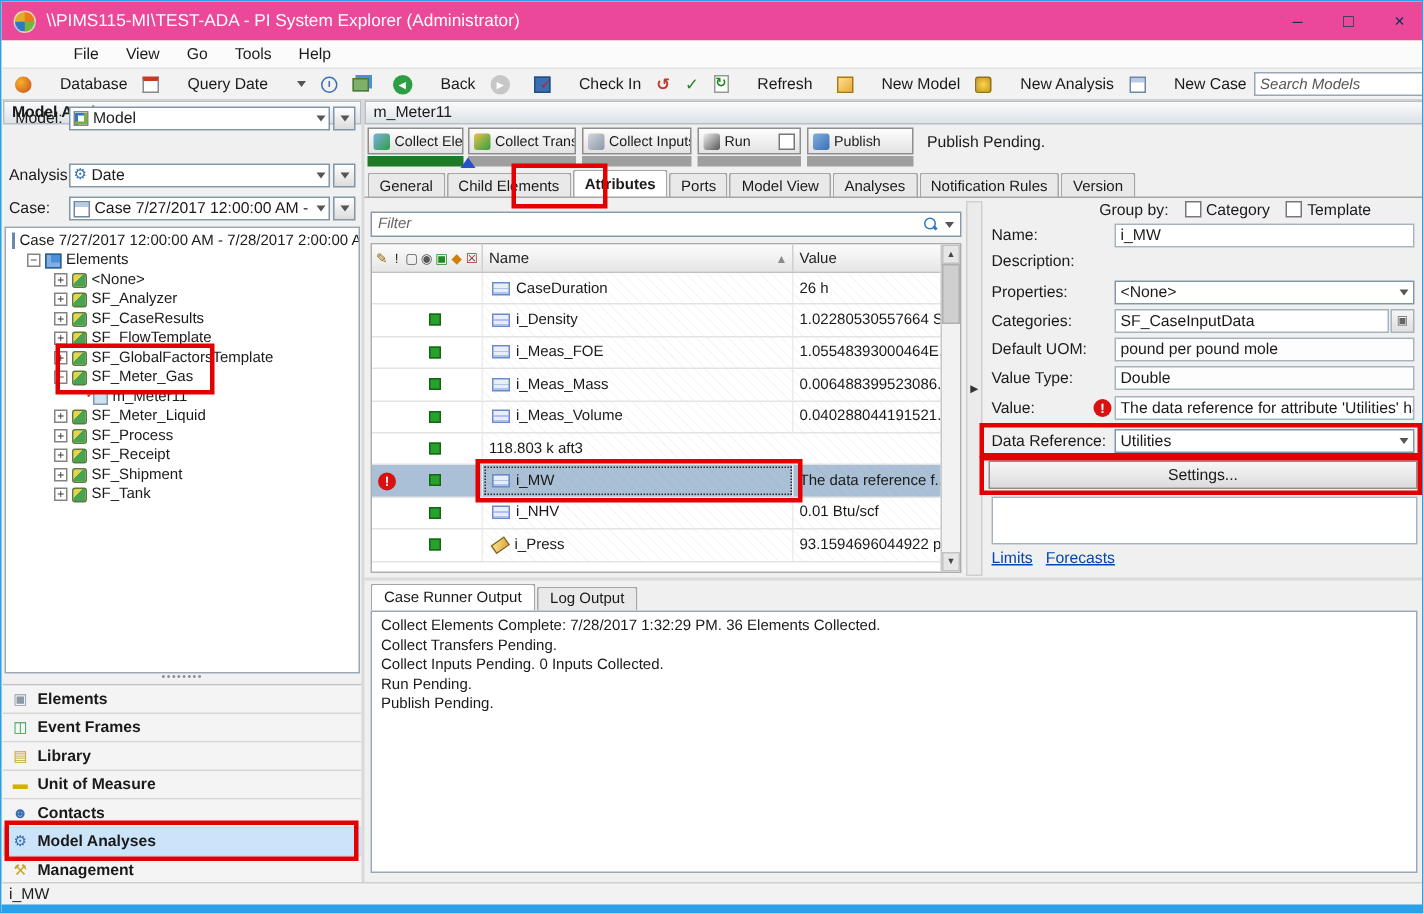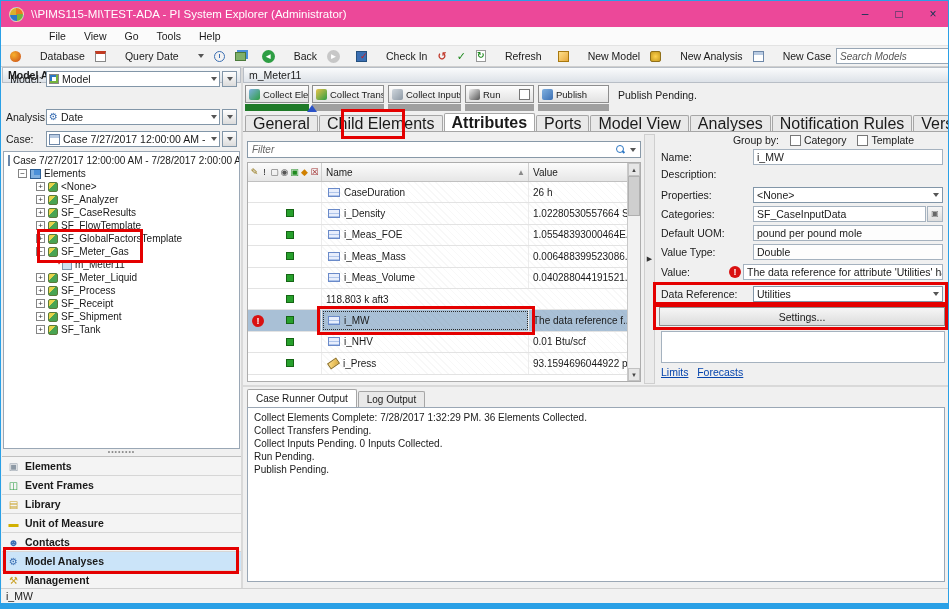--- a/index.html
+++ b/index.html
@@ -75,21 +75,21 @@
   .nav-ic { width:13px; text-align:center; font-size:10px; flex:none; }
 
   
   .runbtn { position:absolute; top:84px; height:18px; border:1px solid #8e8e8e; background:linear-gradient(#fdfdfd,#e2e2e2); display:flex; align-items:center; gap:3px; padding:0 3px; font-size:9.5px; white-space:nowrap; overflow:hidden; }
   .runbtn .cb { margin-left:auto; width:11px; height:11px; background:#fff; border:1px solid #777; flex:none; }
   .btn-ic { width:11px; height:11px; flex:none; border-radius:2px; }
   .seg { position:absolute; top:103px; height:7px; background:#9f9f9f; }
   .seg.done { background:#1f7a28; }
   .tri-up { position:absolute; width:0; height:0; border-left:5px solid transparent; border-right:5px solid transparent; border-bottom:7px solid #2a51c8; }
   .tabs { position:absolute; display:flex; align-items:flex-end; }
-  .tab { height:17px; display:flex; align-items:center; padding:0 7px; background:#e9e9e9; border:1px solid #a6a6a6; border-bottom:none; margin-right:1px; border-radius:2px 2px 0 0; white-space:nowrap; font-size:16px; }
+  .tab { height:17px; display:flex; align-items:center; padding:0 7px; background:#e9e9e9; border:1px solid #a6a6a6; border-bottom:none; margin-right:1px; border-radius:2px 2px 0 0; white-space:nowrap; font-size:10px; }
   .tab.active { background:#fff; height:19px; font-weight:bold; }
 
   
   .filterbox { background:#fff; border:1px solid #8899a8; display:flex; align-items:center; padding:0 4px; }
   .filterbox input { flex:1; border:none; outline:none; font-size:10px; font-family:inherit; min-width:0; }
   .filterbox input::placeholder { font-style:italic; color:#666; }
   .grid { background:#fff; border:1px solid #adadad; overflow:hidden; }
   .grid-head { height:19px; background:linear-gradient(#fcfcfc,#e6e6e6); border-bottom:1px solid #c0c0c0; display:flex; align-items:center; font-size:9px; color:#222; }
   .hicons { width:74px; display:flex; gap:1px; padding-left:2px; border-right:1px solid #cfcfcf; height:100%; align-items:center; }
   .hicons span { width:9px; text-align:center; }
@@ -110,21 +110,21 @@
   .err-badge.inrow { position:absolute; left:4px; top:5px; }
   .i-attr { width:12px; height:9px; border:1px solid #6a8ac9; background:linear-gradient(#e8eefc 0 3px,#aec4ea 3px 4px,#e8eefc 4px 6px,#aec4ea 6px 7px,#e8eefc 7px); flex:none; }
   .i-tag { width:11px; height:7px; background:linear-gradient(135deg,#ffe08a,#d8a93c); border:1px solid #8a6a1a; transform:rotate(-35deg); flex:none; }
   .vscroll { position:absolute; background:#f2f2f2; border-left:1px solid #c9c9c9; display:flex; flex-direction:column; align-items:center; }
   .vscroll .arr { width:100%; height:13px; background:#e6e6e6; border:1px solid #c2c2c2; font-size:6px; color:#444; text-align:center; line-height:12px; }
   .vscroll .thumb { width:100%; height:40px; background:#cfcfcf; border:1px solid #b0b0b0; }
   .vsplit { background:#ebebeb; border:1px solid #cfcfcf; display:flex; align-items:center; justify-content:center; color:#333; font-size:7px; }
 
   
   .fieldrow { position:absolute; display:flex; align-items:center; }
-  .flabel { width:92px; flex:none; }
+  .flabel { width:82px; flex:none; }
   .fbox { height:16px; background:#fff; border:1px solid #a5b2bf; display:flex; align-items:center; padding:0 3px; overflow:hidden; white-space:nowrap; flex:1; }
   .fbox.ro { background:#fdfdfd; }
   .fcombo { height:16px; background:#fff; border:1px solid #8296a8; display:flex; align-items:center; padding:0 3px; flex:1; }
   .fcombo .chev { margin-left:auto; }
   .catbtn { width:16px; height:16px; border:1px solid #a5b2bf; background:linear-gradient(#f6f6f6,#dedede); margin-left:1px; flex:none; font-size:8px; text-align:center; line-height:14px; color:#666; }
   .settings-btn { position:absolute; height:19px; border:1px solid #8e8e8e; background:linear-gradient(#f6f6f6,#dcdcdc); display:flex; align-items:center; justify-content:center; font-size:10.5px; }
   .link { color:#0645ad; text-decoration:underline; }
   .gb-cb { width:11px; height:11px; background:#fff; border:1px solid #777; display:inline-block; margin:0 3px 0 8px; vertical-align:-2px; }
 
   

